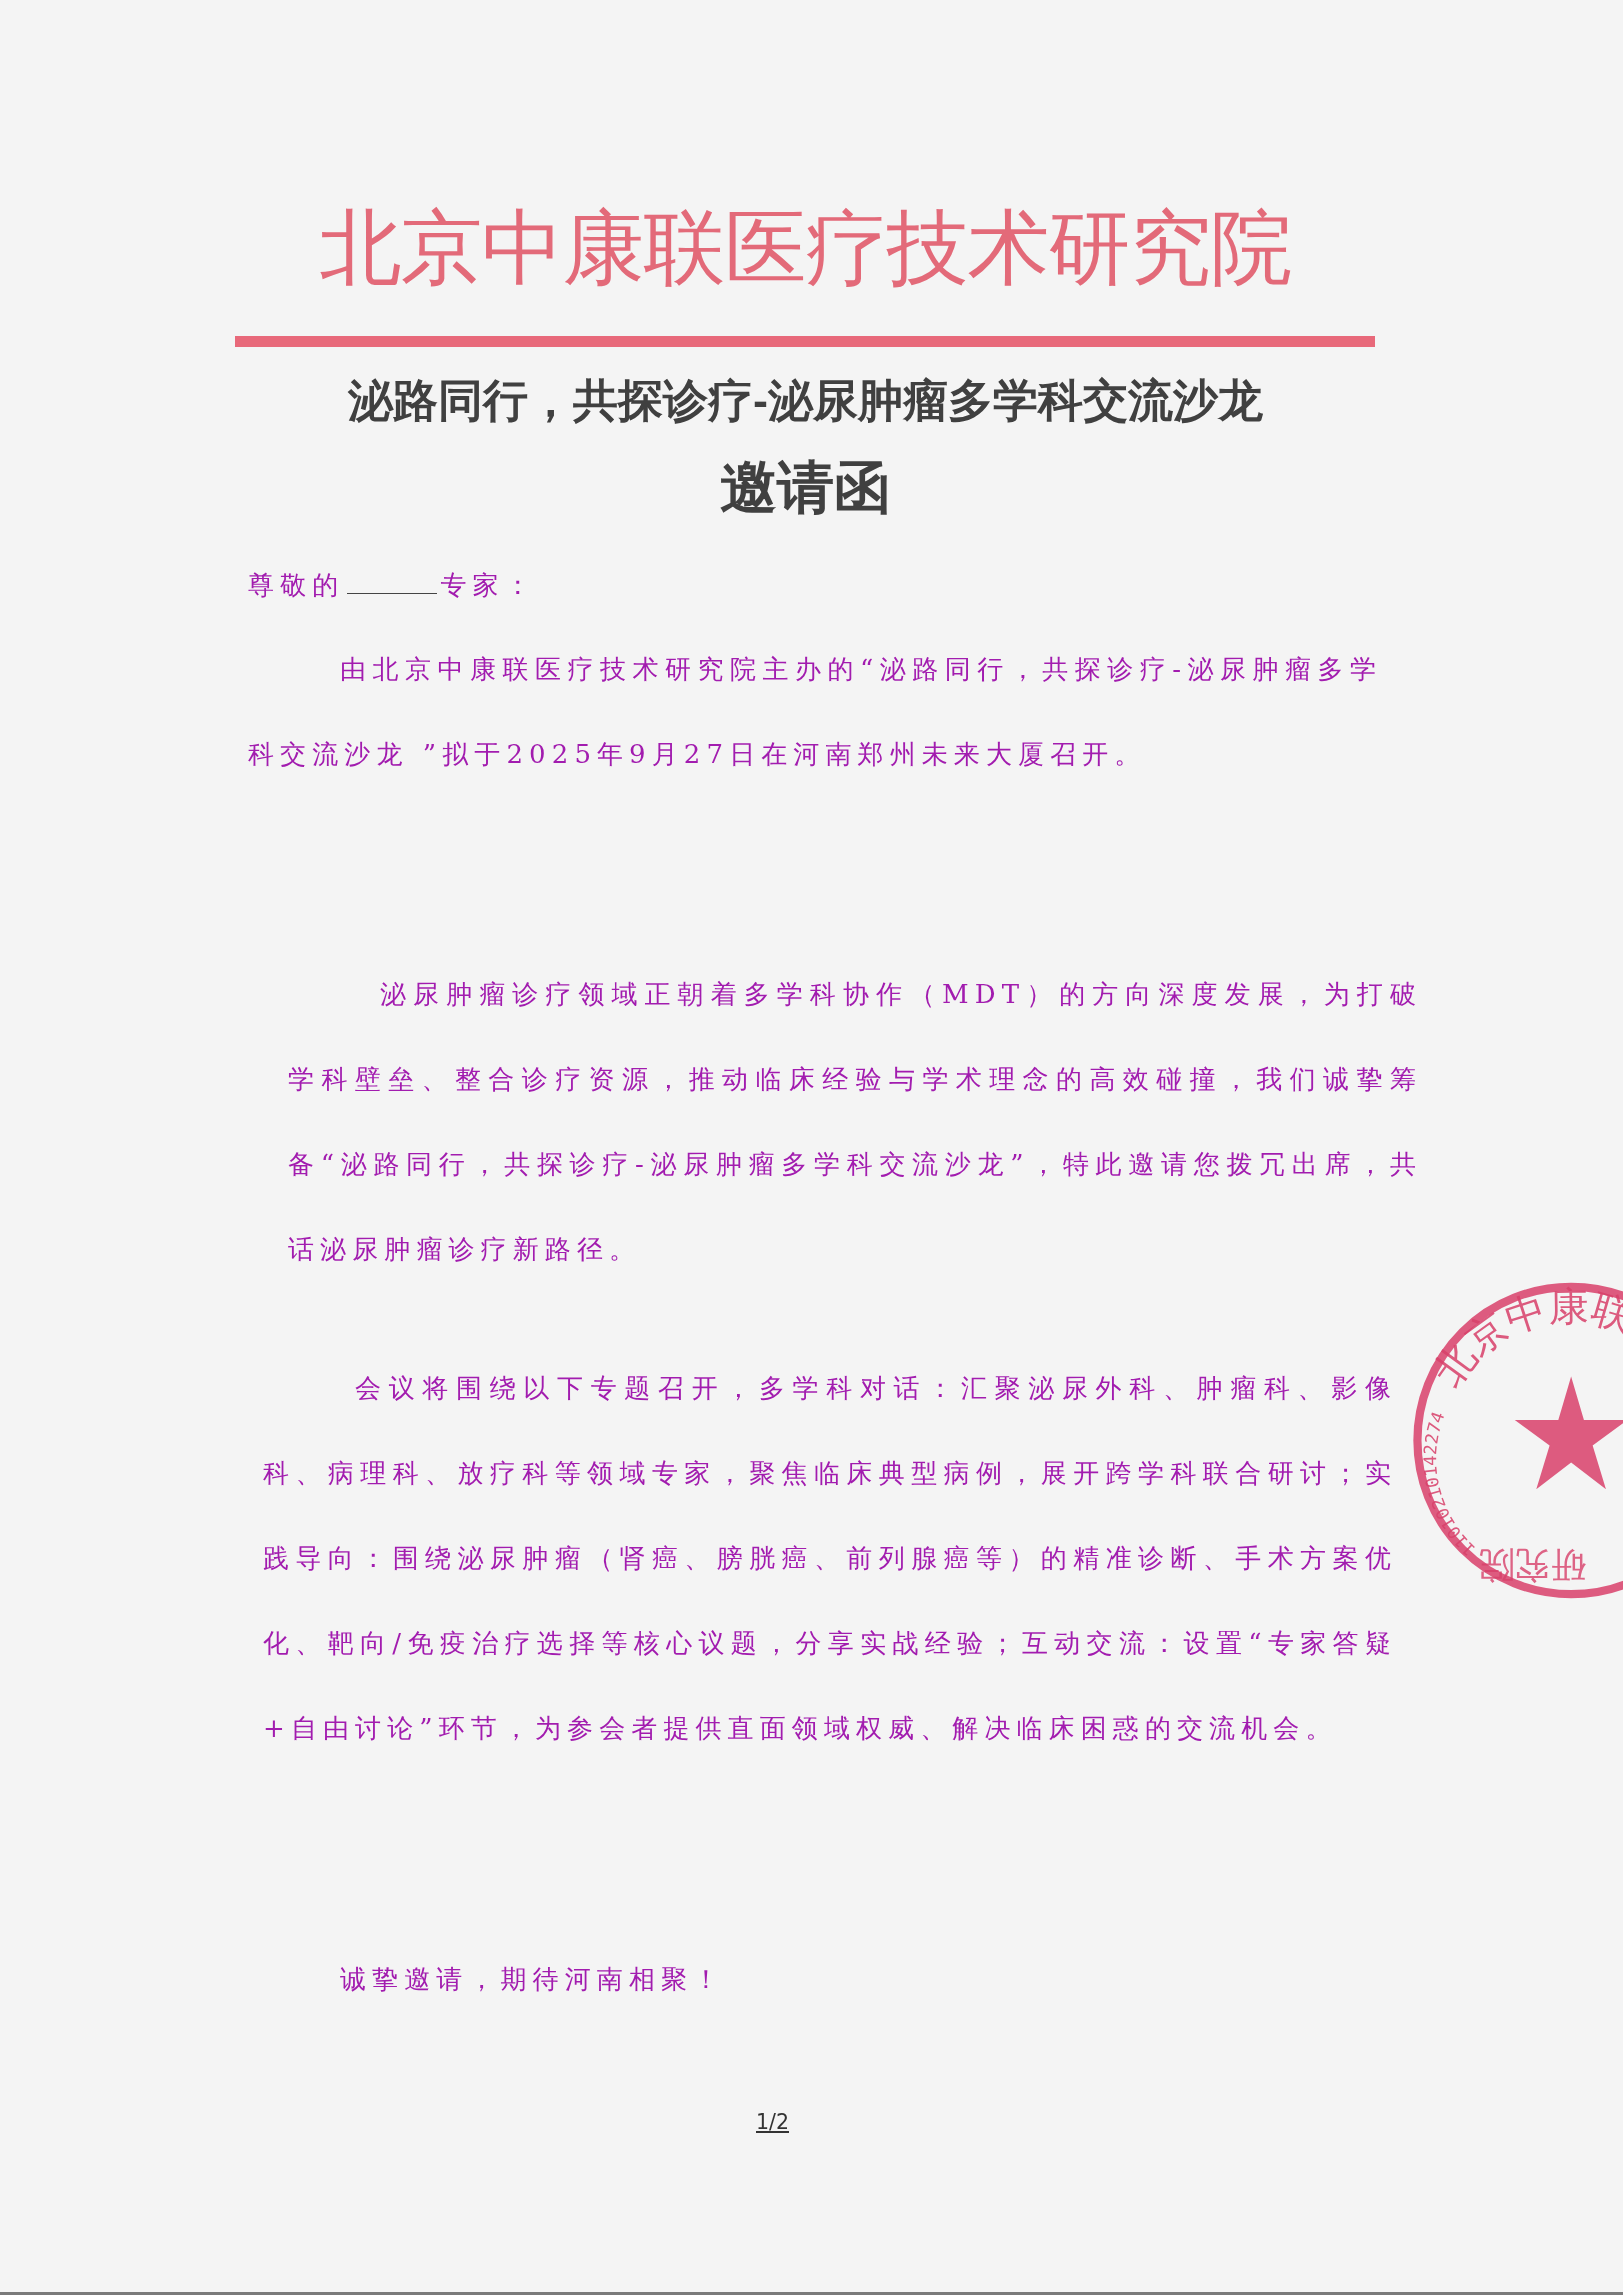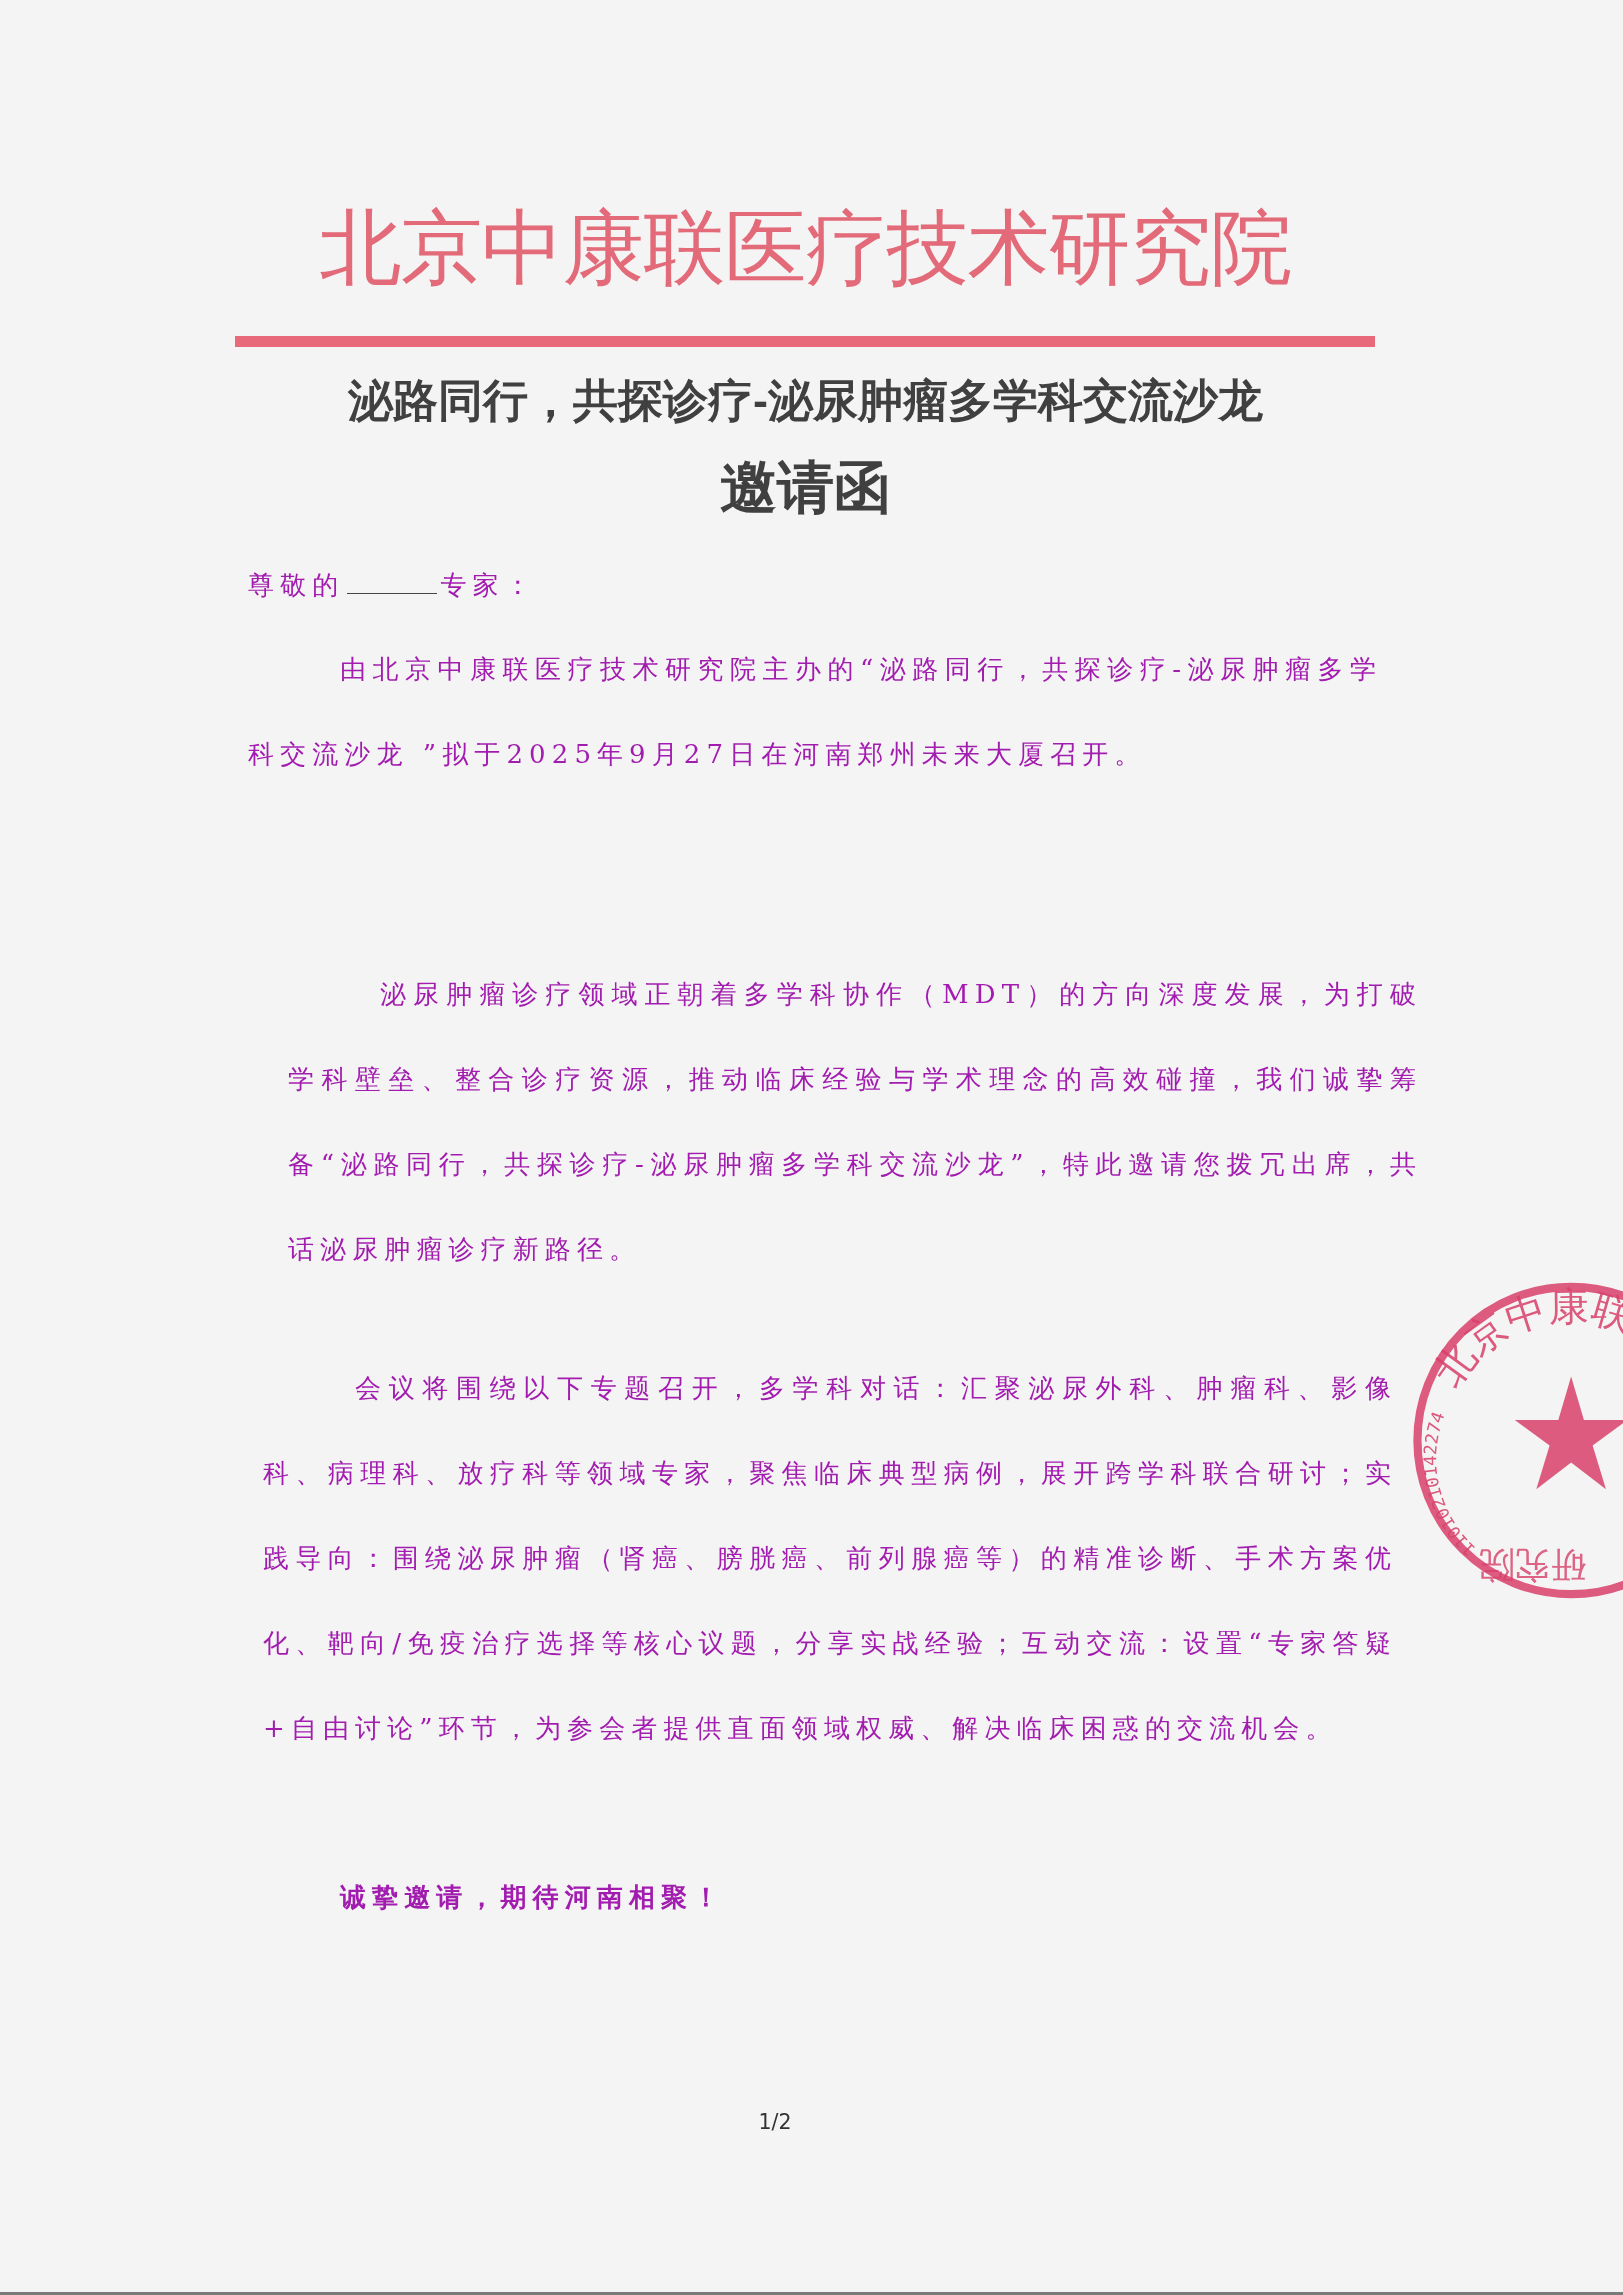--- a/index.html
+++ b/index.html
@@ -95,30 +95,30 @@
     vertical-align: baseline;
     margin: 0 3.1px;
   }
   .para {
     text-indent: 92px;
     margin: 0;
   }
   .p1 { top: 627px; }
   .p2 { top: 952px; margin-left: 40px; }
   .p3 { top: 1346px; margin-left: 15px; }
-  .p4 { top: 1855px; font-weight: bold; }
+  .p4 { top: 1937px; }
   .page-number {
     position: absolute;
-    left: 724px;
+    left: 756px;
     width: 102px;
     top: 2110px;
-    text-align: center;
     font-family: "DejaVu Sans", "Liberation Sans", sans-serif;
     font-size: 20.5px;
     color: #333;
+    text-decoration: underline;
   }
   .stamp {
     position: absolute;
     left: 1402px;
     top: 1274px;
     width: 328px;
     height: 333px;
     pointer-events: none;
   }
 </style>

